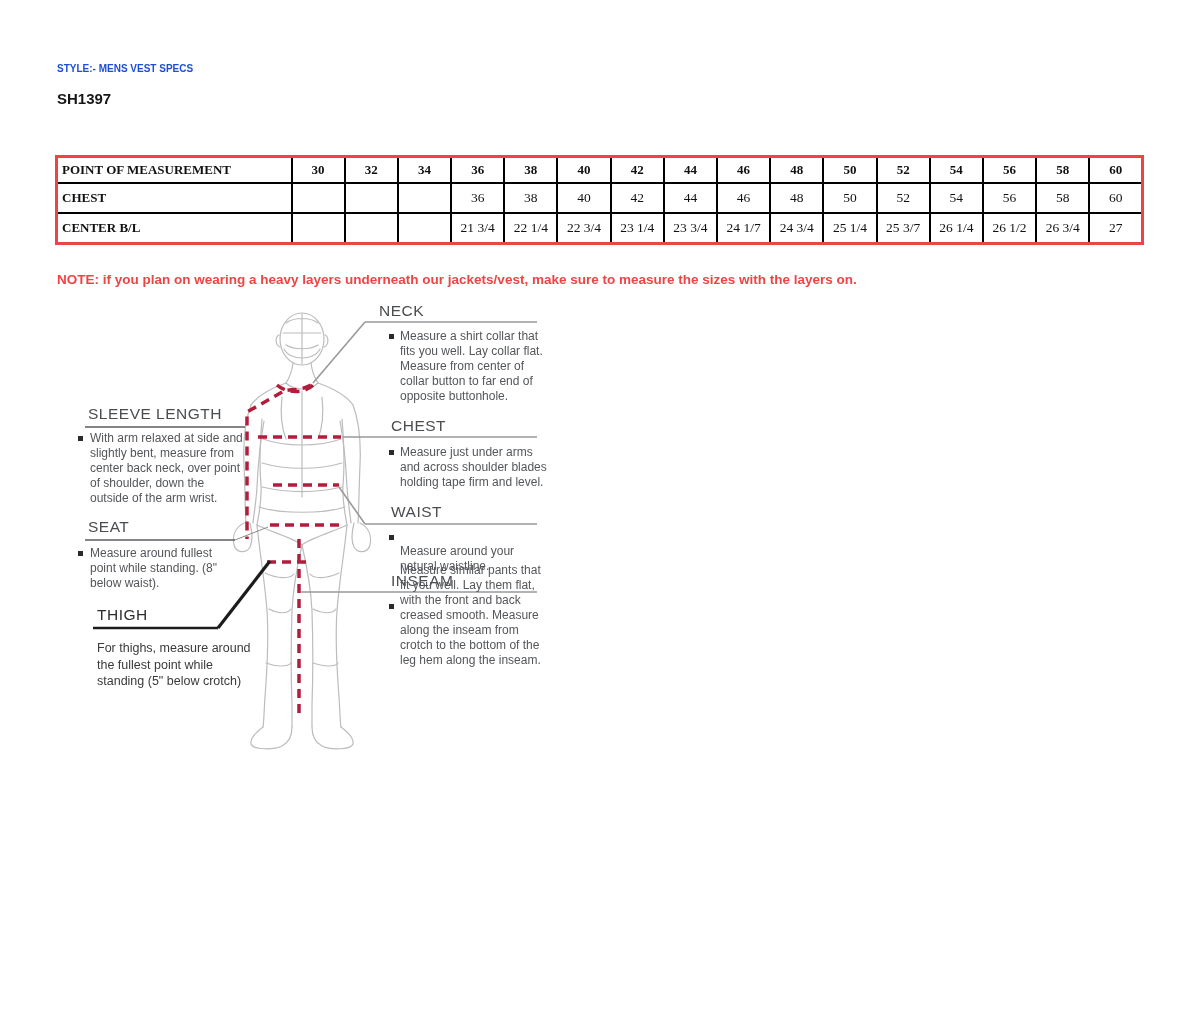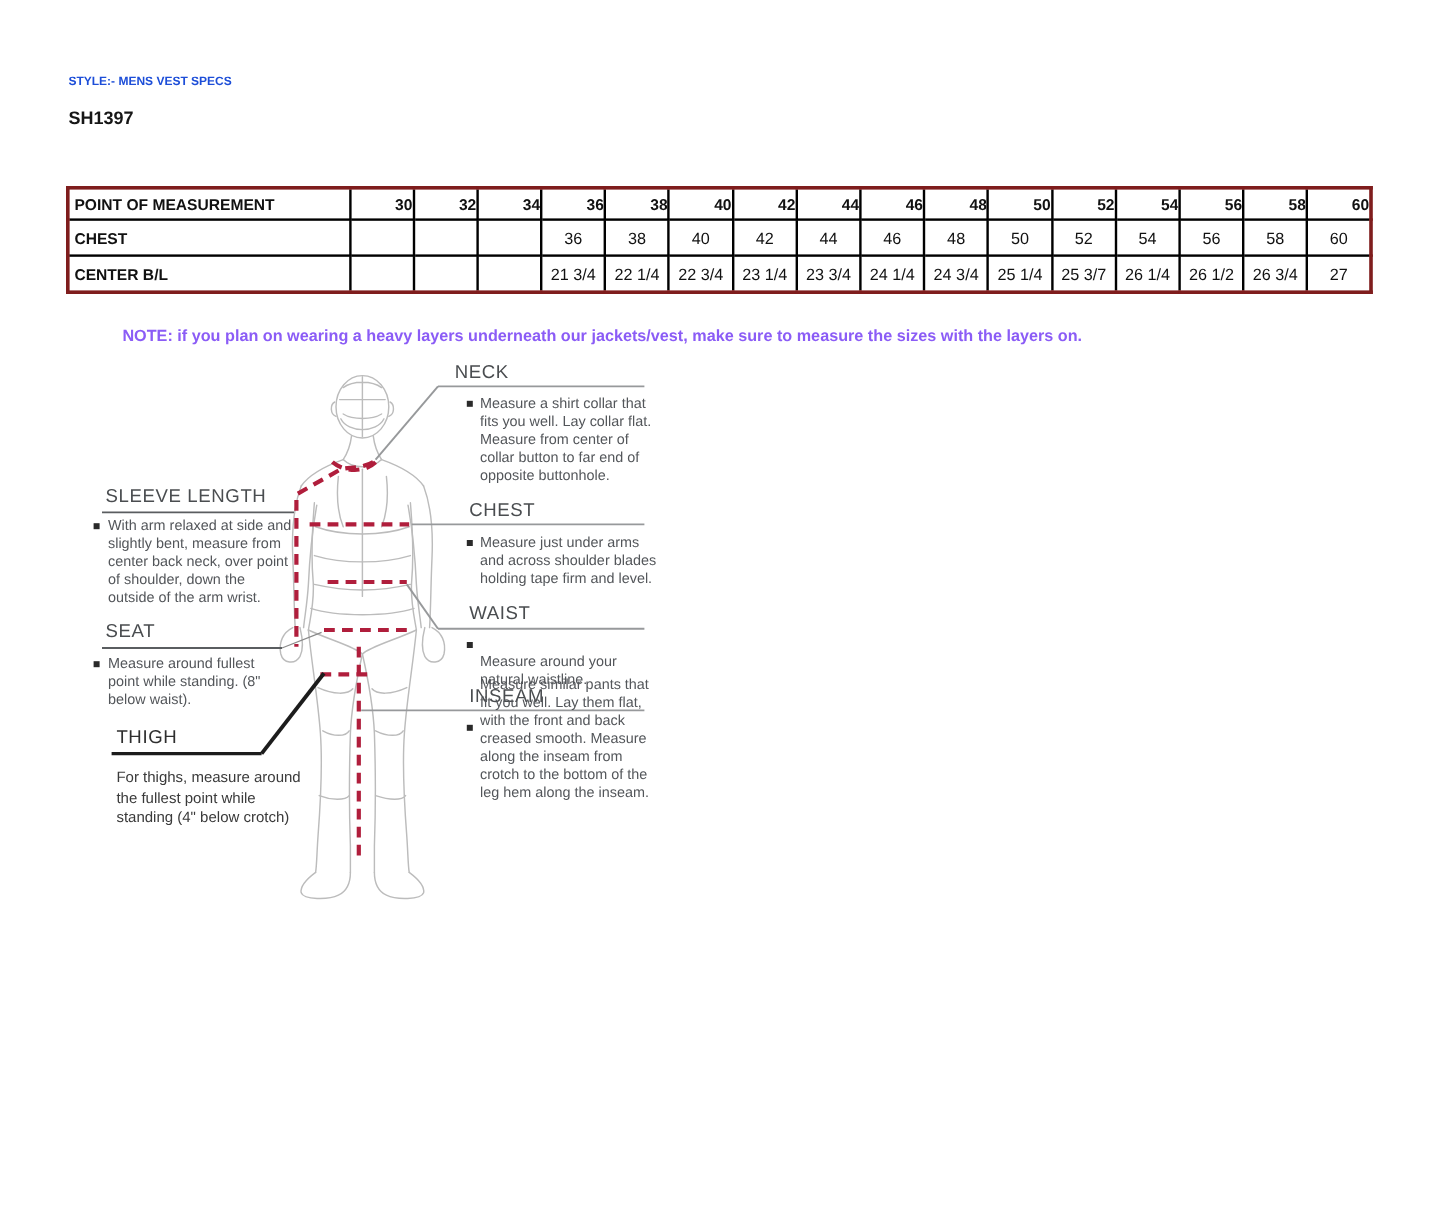--- a/index.html
+++ b/index.html
@@ -5,30 +5,30 @@
   html,body{margin:0;padding:0;background:#ffffff;}
   .page{position:relative;width:1200px;height:1026px;background:#fff;overflow:hidden;
         font-family:"Liberation Sans", sans-serif;color:#111;}
 
   
   .title-line{position:absolute;left:57px;top:63px;font-size:10px;font-weight:700;color:#1d4ed8;}
   .style-code{position:absolute;left:57px;top:90px;font-size:15px;font-weight:700;color:#161616;}
 
   
   table.size{position:absolute;left:55px;top:155px;width:1086px;border-collapse:collapse;
-             table-layout:fixed;border:3px solid #7f1d1d;}
+             table-layout:fixed;border:3px solid #ef4444;font-family:Liberation Serif, serif;}
   table.size th, table.size td{border:2px solid #000;text-align:center;vertical-align:middle;
              font-size:13px;padding:0;overflow:hidden;white-space:nowrap;}
-  table.size thead th{height:24px;font-weight:700;text-align:right;}
+  table.size thead th{height:24px;font-weight:700;}
   table.size tbody th, table.size tbody td{height:28px;}
   table.size th.poml{text-align:left;padding-left:4px;font-weight:700;}
   table.size tbody td{font-weight:400;font-size:13.5px;}
 
   
-  .note{position:absolute;left:57px;top:272px;font-size:13.5px;font-weight:700;color:#8b5cf6;margin-left:45px;}
+  .note{position:absolute;left:57px;top:272px;font-size:13.5px;font-weight:700;color:#ef4444;}
 
   
   .diagram-svg{position:absolute;left:60px;top:293px;width:500px;height:470px;}
   .fig{stroke:var(--figure-outline);stroke-width:1.2;fill:none;stroke-linecap:round;stroke-linejoin:round;}
   .measure{stroke:var(--measure-line);stroke-width:3.5;fill:none;stroke-dasharray:9 6;}
   .lead-l{stroke:var(--leader-light);stroke-width:1.6;fill:none;}
   .lead-d{stroke:var(--leader-dark);stroke-width:1.6;fill:none;}
   .lead-thin{stroke:#8a8a8a;stroke-width:1;fill:none;}
   .thigh-u{stroke:var(--thigh-leader);stroke-width:2.6;fill:none;}
   .thigh-l{stroke:var(--thigh-leader);stroke-width:3.2;fill:none;}
@@ -110,21 +110,21 @@
         <tr>
           <th class="poml">CENTER B/L</th>
           <td></td>
           <td></td>
           <td></td>
           <td>21 3/4</td>
           <td>22 1/4</td>
           <td>22 3/4</td>
           <td>23 1/4</td>
           <td>23 3/4</td>
-          <td>24 1/4</td>
+          <td>24 1/7</td>
           <td>24 3/4</td>
           <td>25 1/4</td>
           <td>25 3/7</td>
           <td>26 1/4</td>
           <td>26 1/2</td>
           <td>26 3/4</td>
           <td>27</td>
         </tr>
       </tbody>
   </table>
@@ -207,15 +207,15 @@
 
   <div class="dg-heading" style="left:88px;top:405px;">SLEEVE LENGTH</div>
   <span class="bullet" style="left:78px;top:436px;"></span>
   <div class="dg-text" style="left:90px;top:431px;width:156px;">With arm relaxed at side and slightly bent, measure from center back neck, over point of shoulder, down the outside of the arm wrist.</div>
 
   <div class="dg-heading" style="left:88px;top:518px;">SEAT</div>
   <span class="bullet" style="left:78px;top:551px;"></span>
   <div class="dg-text" style="left:90px;top:546px;width:140px;">Measure around fullest point while standing. (8" below waist).</div>
 
   <div class="dg-heading" style="left:97px;top:606px;color:#2e2e2e;">THIGH</div>
-  <div class="dg-text dark" style="left:97px;top:640px;width:162px;">For thighs, measure around the fullest point while standing (4" below crotch)</div>
+  <div class="dg-text dark" style="left:97px;top:640px;width:162px;">For thighs, measure around the fullest point while standing (5" below crotch)</div>
 
 </div>
 
 </body></html>

